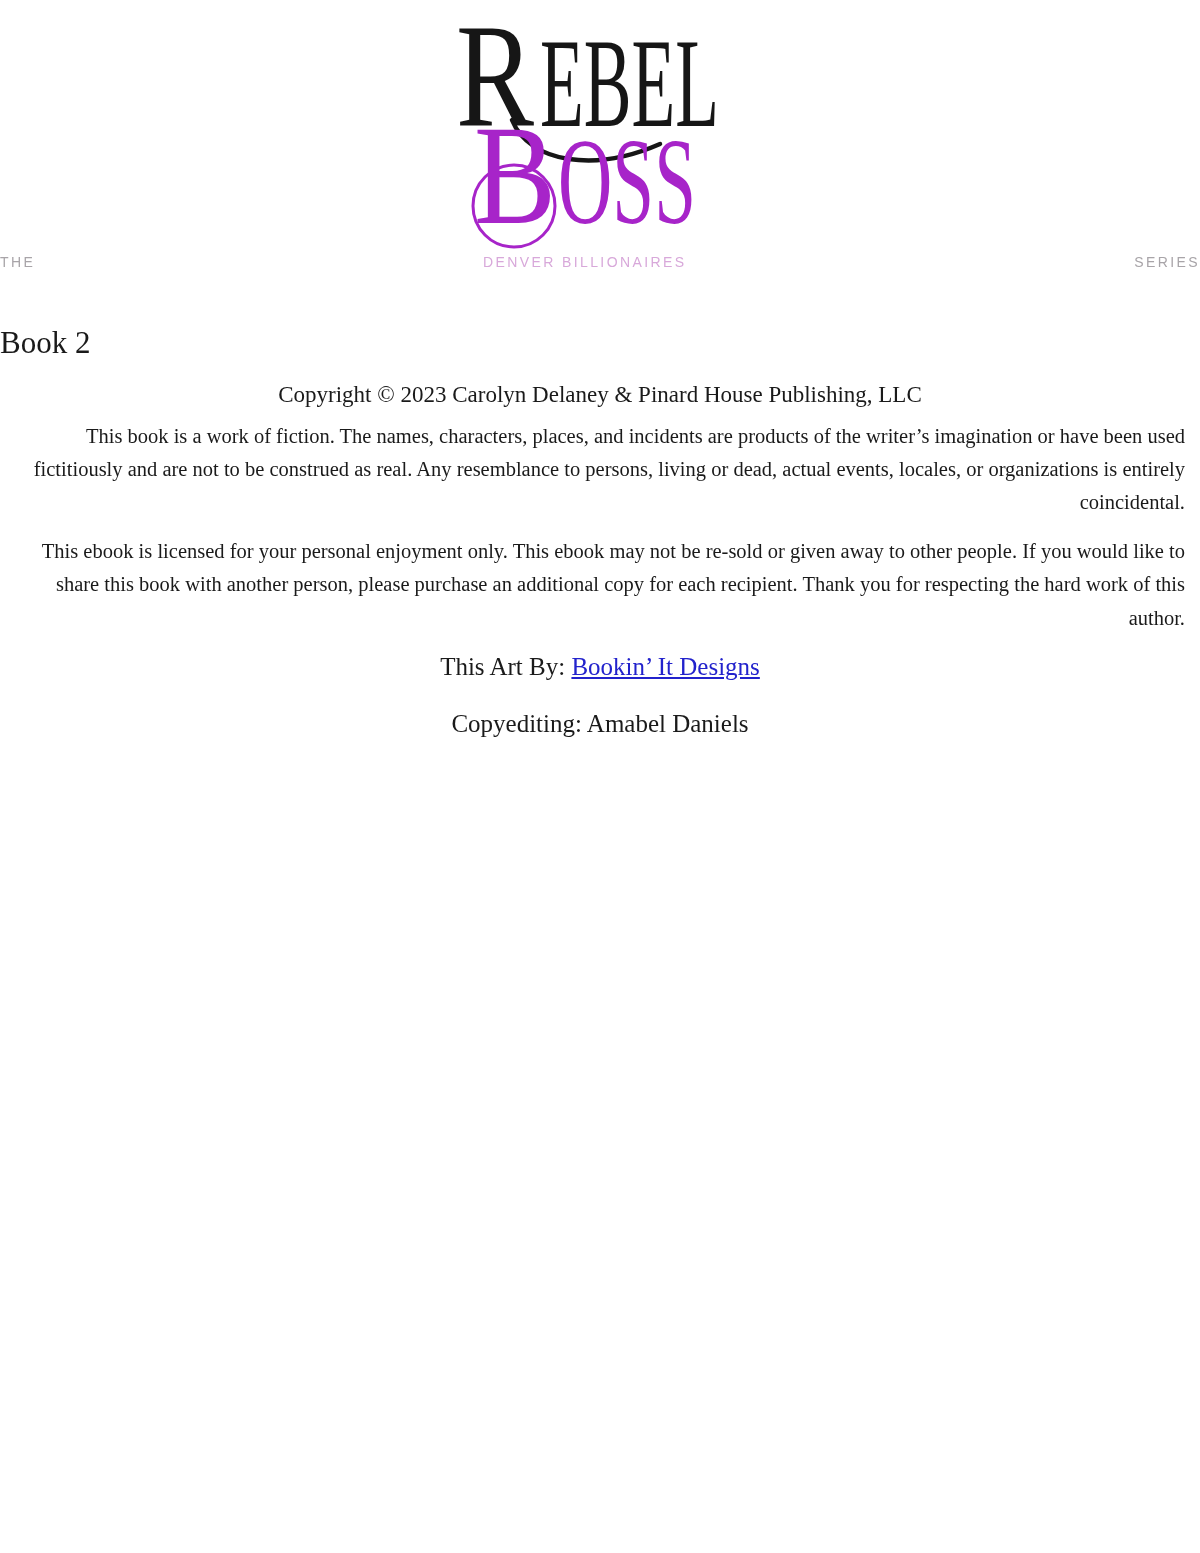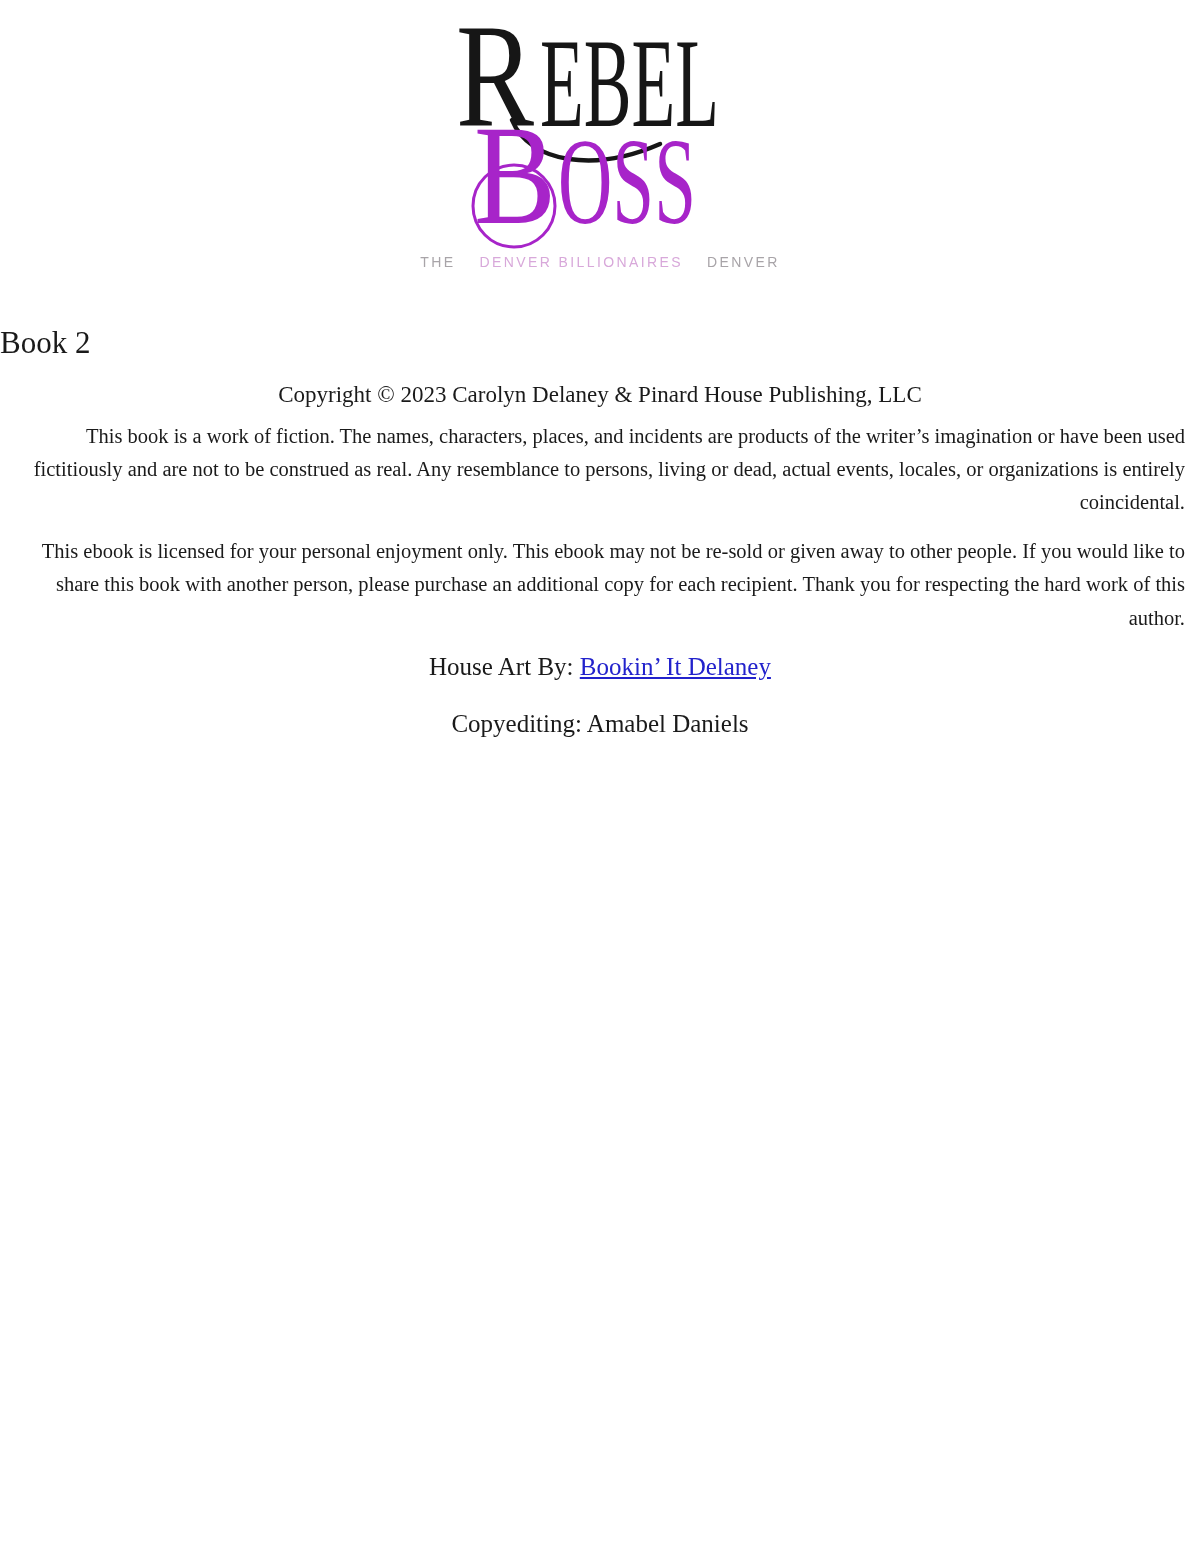--- a/index.html
+++ b/index.html
@@ -19,21 +19,21 @@
   .logo-wrap { text-align: center; }
   .logo-svg { display: block; margin: 0 auto; }
   .logo-svg text {
     font-family: "Liberation Serif", serif;
     fill: #161616;
     font-weight: 400;
   }
   .logo-svg text.purple { fill: #A724C9; }
   .tagline {
     display: flex;
-    justify-content: center;
+    justify-content: space-between;
     gap: 24px;
     margin-top: 2px;
     font-family: "Liberation Sans", sans-serif;
     font-size: 14px;
     letter-spacing: 2.4px;
     color: #a8a4a8;
   }
   .tagline .hl { color: #d8a8da; }
   
   .book-heading {
@@ -80,31 +80,31 @@
       <circle cx="60" cy="190" r="41" fill="none" stroke="#A724C9" stroke-width="3"></circle>
       <path d="M 58 104 C 76 148, 142 156, 206 128" fill="none" stroke="#161616" stroke-width="4.5" stroke-linecap="round"></path>
       <text x="2" y="110" font-size="148" textLength="78" lengthAdjust="spacingAndGlyphs">R</text>
       <text x="86" y="110" font-size="126" textLength="179" lengthAdjust="spacingAndGlyphs">EBEL</text>
       <text class="purple" x="20" y="207" font-size="142" textLength="82" lengthAdjust="spacingAndGlyphs">B</text>
       <text class="purple" x="104" y="207" font-size="122" textLength="138" lengthAdjust="spacingAndGlyphs">OSS</text>
     </svg>
     <div class="tagline">
       <span>THE</span>
       <span class="hl">DENVER BILLIONAIRES</span>
-      <span>DENVER</span>
+      <span>SERIES</span>
     </div>
   </div>
 
   <h1 class="book-heading">Book 2</h1>
 
   <p class="copyright-line">Copyright © 2023 Carolyn Delaney &amp; Pinard House Publishing, LLC</p>
 
   <p class="body-par">This book is a work of fiction. The names, characters, places, and incidents are products of the writer’s imagination or have been used fictitiously and are not to be construed as real. Any resemblance to persons, living or dead, actual events, locales, or organizations is entirely coincidental.</p>
 
   <p class="body-par">This ebook is licensed for your personal enjoyment only. This ebook may not be re-sold or given away to other people. If you would like to share this book with another person, please purchase an additional copy for each recipient. Thank you for respecting the hard work of this author.</p>
 
   <p class="credit">
-    <span>House Art By: </span><a class="cover-link" href="#">Bookin’ It Delaney</a>
+    <span>This Art By: </span><a class="cover-link" href="#">Bookin’ It Designs</a>
   </p>
 
   <p class="credit second">Copyediting: Amabel Daniels</p>
 
 </div>
 
 </body></html>

